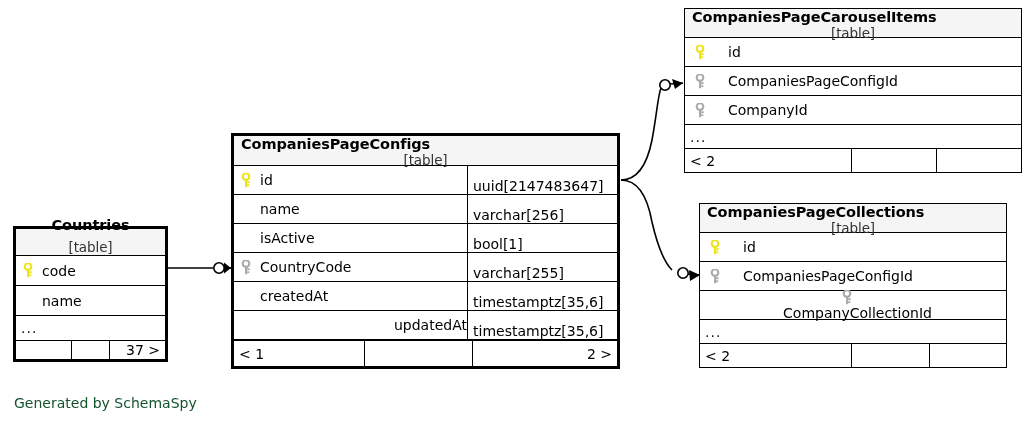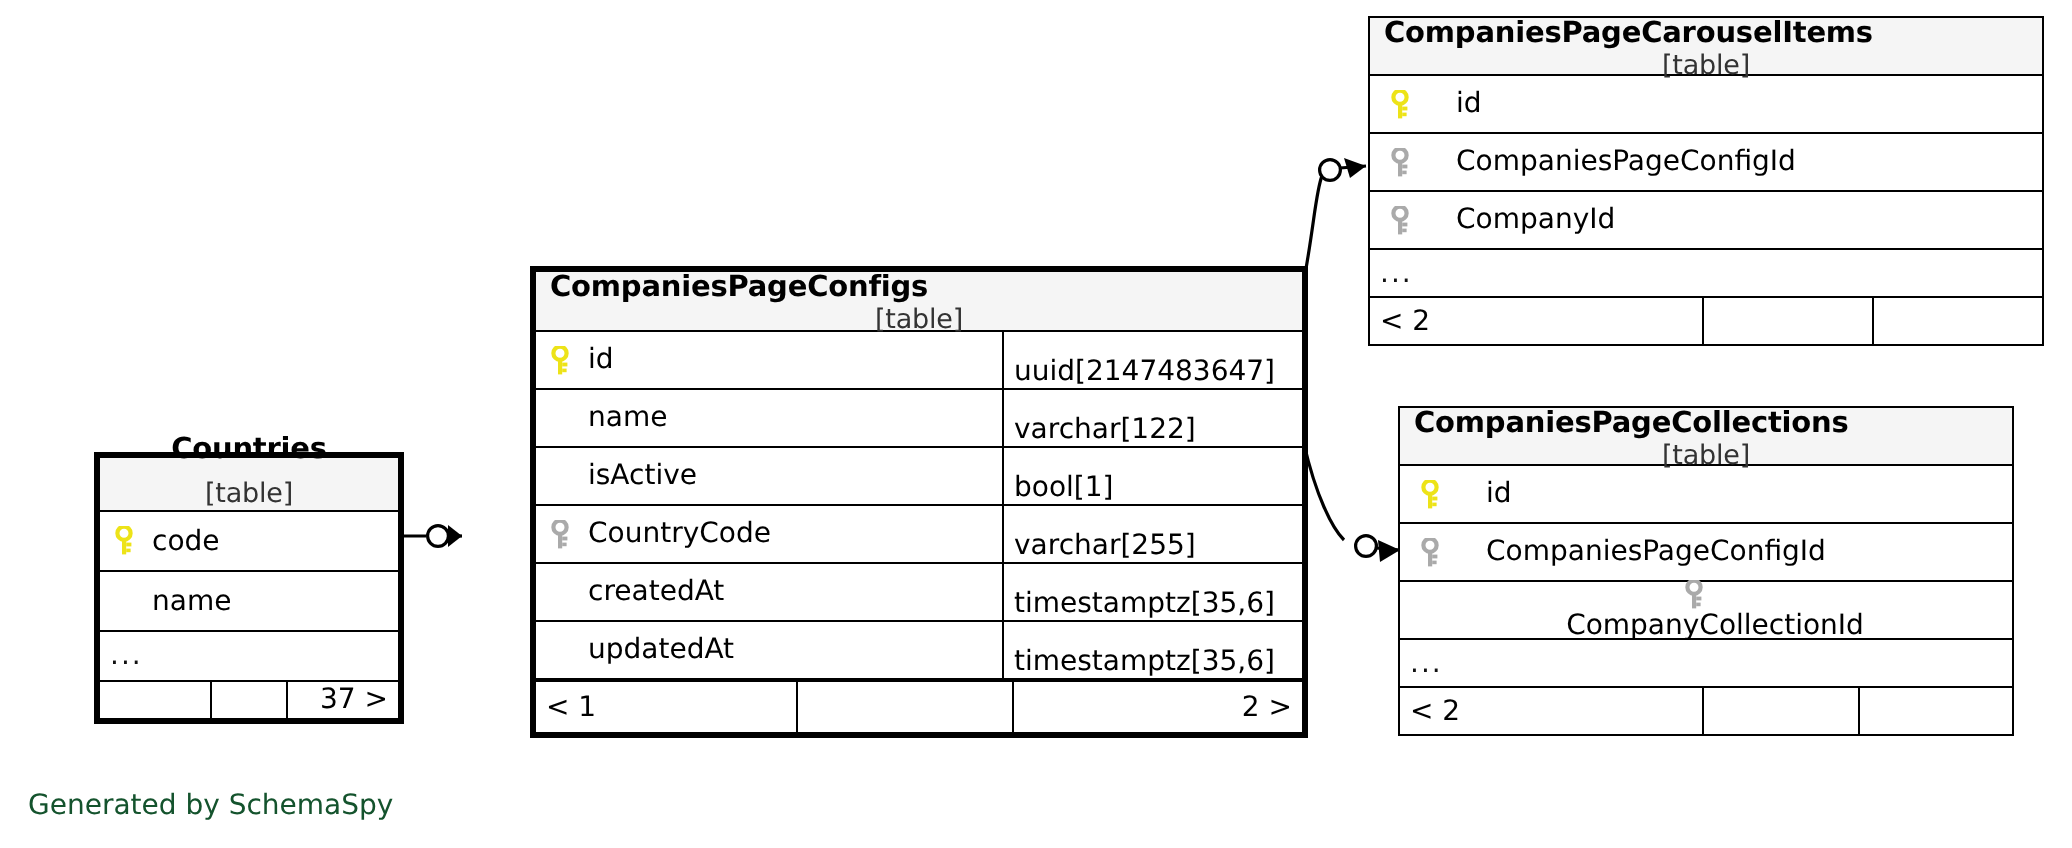--- a/index.html
+++ b/index.html
@@ -28,21 +28,20 @@
     position: absolute;
     box-sizing: border-box;
     background: #ffffff;
     border: 1px solid #000000;
     display: flex;
     flex-direction: column;
     z-index: 5;
   }
   .entity.thick {
     border-width: 3px;
-    margin-left: 34px;
   }
 
   .ent-header {
     box-sizing: border-box;
     background: #f5f5f5;
     border-bottom: 1px solid #000000;
     display: flex;
     align-items: center;
     padding: 0 7px;
     font-weight: bold;
@@ -243,21 +242,21 @@
       <div class="cell-type" style="width:150px;">
         <span>uuid[2147483647]</span>
       </div>
     </div>
 
     <div class="ent-row" style="height:29px;">
       <div class="cell-name" style="padding-left:26px;">
         <span>name</span>
       </div>
       <div class="cell-type" style="width:150px;">
-        <span>varchar[122]</span>
+        <span>varchar[256]</span>
       </div>
     </div>
 
     <div class="ent-row" style="height:29px;">
       <div class="cell-name" style="padding-left:26px;">
         <span>isActive</span>
       </div>
       <div class="cell-type" style="width:150px;">
         <span>bool[1]</span>
       </div>
@@ -283,21 +282,21 @@
     <div class="ent-row" style="height:29px;">
       <div class="cell-name" style="padding-left:26px;">
         <span>createdAt</span>
       </div>
       <div class="cell-type" style="width:150px;">
         <span>timestamptz[35,6]</span>
       </div>
     </div>
 
     <div class="ent-row" style="height:29px;">
-      <div class="cell-name" style="padding-left:26px;">
+      <div class="cell-name" style="padding-left:26px;justify-content:flex-end;">
         <span>updatedAt</span>
       </div>
       <div class="cell-type" style="width:150px;">
         <span>timestamptz[35,6]</span>
       </div>
     </div>
 
     <div class="foot-row" style="border-top:1px solid #000;">
       <div class="foot-cell" style="width:130px;">
         <span>&lt; 1</span>

